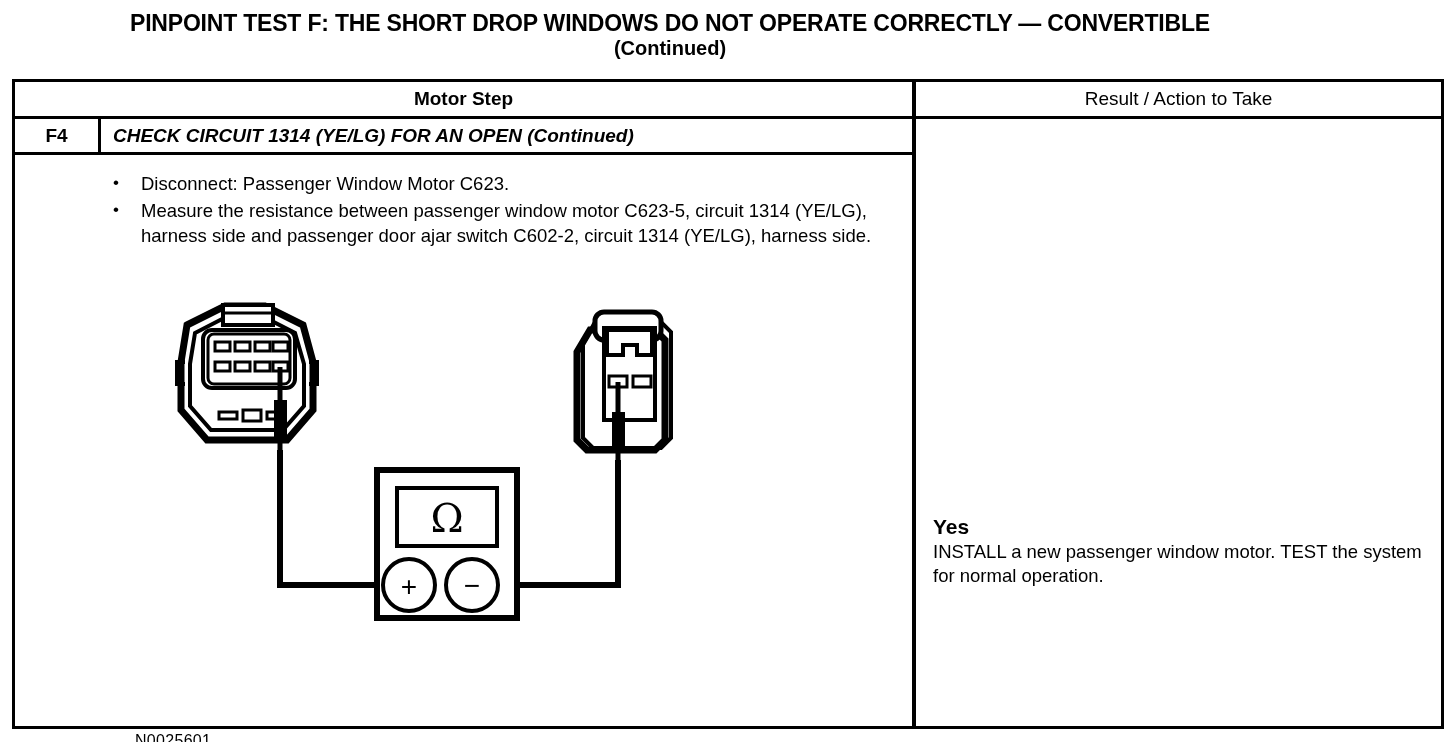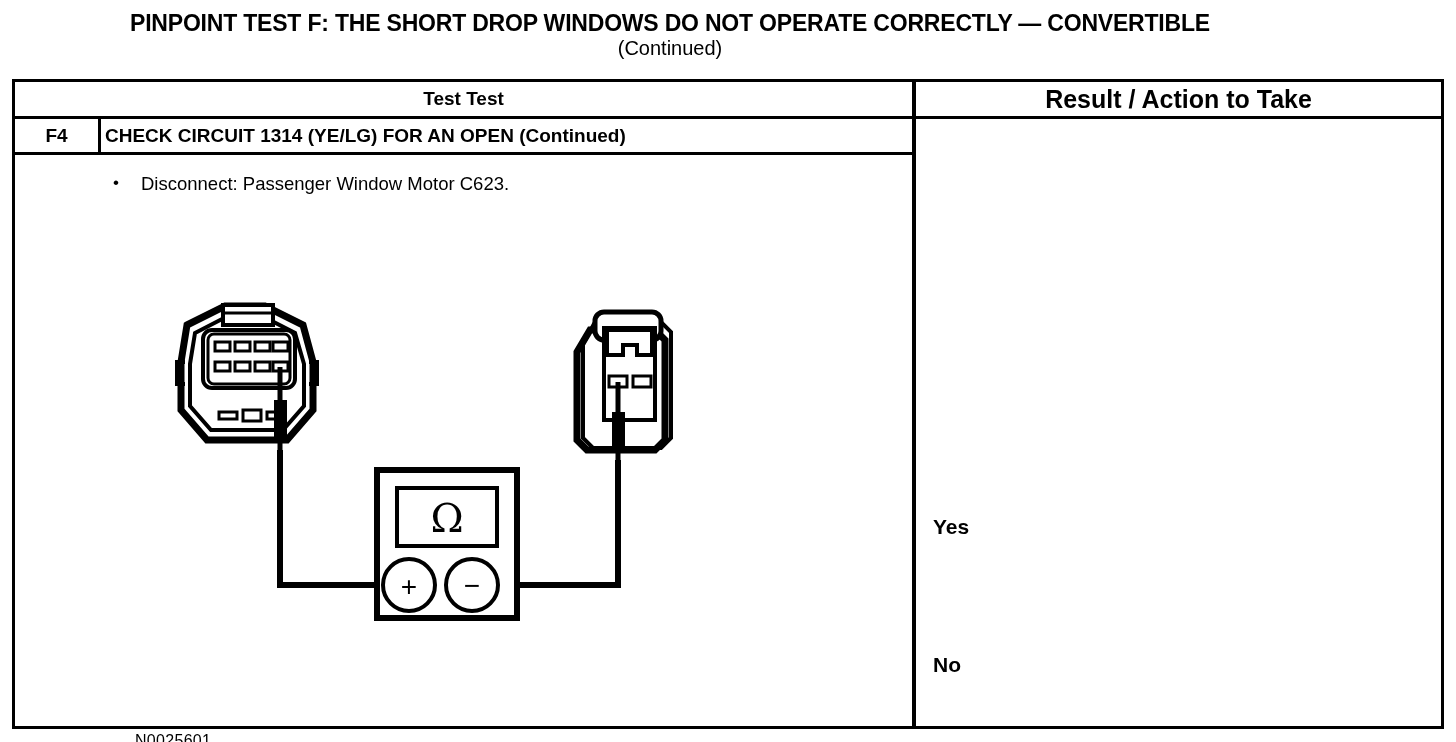--- a/index.html
+++ b/index.html
@@ -24,21 +24,21 @@
   }
   .title-line1 {
     font-size: 23px;
     font-weight: bold;
     letter-spacing: -0.2px;
     line-height: 26px;
     white-space: nowrap;
   }
   .title-line2 {
     font-size: 20px;
-    font-weight: normal;
+    font-weight: bold;
     line-height: 24px;
   }
 
   
   .table-frame {
     position: absolute;
     left: 12px; top: 79px;
     width: 1432px; height: 650px;
     border: 3px solid #000;
     background: #fff;
@@ -63,21 +63,21 @@
     left: 0; top: 0;
     width: 897px; height: 34px;
     display: flex; align-items: center; justify-content: center;
     font-size: 19px; font-weight: bold;
   }
   .hdr-result {
     position: absolute;
     left: 901px; top: 0;
     width: 525px; height: 34px;
     display: flex; align-items: center; justify-content: center;
-    font-size: 25px; font-weight: bold;
+    font-size: 19px; font-weight: normal;
   }
   .header-rule {
     position: absolute;
     left: 0; top: 34px;
     width: 897px; height: 3px;
     background: #000;
   }
   .header-rule-right {
     position: absolute;
     left: 901px; top: 34px;
@@ -102,23 +102,24 @@
     position: absolute;
     left: 83px; top: 0;
     width: 3px; height: 33px;
     background: #000;
   }
   .steptitle-cell {
     position: absolute;
     left: 86px; top: 0;
     width: 811px; height: 33px;
     display: flex; align-items: center;
-    padding-left: 4px;
+    padding-left: 12px;
     font-size: 19px; font-weight: bold;
     white-space: nowrap;
+    font-style: italic;
   }
   .stepid-rule {
     position: absolute;
     left: 0; top: 70px;
     width: 897px; height: 3px;
     background: #000;
   }
 
   
   .left-body {
@@ -187,37 +188,38 @@
 <div class="title-block">
   <div class="title-line1">PINPOINT TEST  F: THE SHORT DROP WINDOWS DO NOT OPERATE CORRECTLY — CONVERTIBLE</div>
   <div class="title-line2">(Continued)</div>
 </div>
 
 <div class="table-frame">
 
   <div class="col-divider"></div>
 
   <div class="header-row">
-    <div class="hdr-teststep">Test Test</div>
+    <div class="hdr-teststep">Motor Step</div>
     <div class="hdr-result">Result / Action to Take</div>
   </div>
   <div class="header-rule"></div>
   <div class="header-rule-right"></div>
 
   <div class="stepid-row">
     <div class="stepid-cell">F4</div>
     <div class="stepid-divider"></div>
     <div class="steptitle-cell">CHECK CIRCUIT 1314 (YE/LG) FOR AN OPEN (Continued)</div>
   </div>
   <div class="stepid-rule"></div>
 
   <div class="left-body">
 
     <div class="bullet-list">
       <div class="bullet-item">Disconnect: Passenger Window Motor C623.</div>
+      <div class="bullet-item">Measure the resistance between passenger window motor C623-5, circuit 1314 (YE/LG), harness side and passenger door ajar switch C602-2, circuit 1314 (YE/LG), harness side.</div>
     </div>
 
     <div class="figure">
       <svg width="680" height="330" viewBox="0 0 680 330" xmlns="http://www.w3.org/2000/svg">
 
         <g fill="none" stroke="#000">
 
           <path d="M 72,25 L 110,6 L 150,6 L 188,25 L 198,62 L 198,110 L 172,140 L 92,140 L 66,110 L 66,62 Z" stroke-width="7" fill="#fff"></path>
 
           <path d="M 80,33 L 113,16 L 147,16 L 180,33 L 189,64 L 189,106 L 168,130 L 96,130 L 75,106 L 75,64 Z" stroke-width="4" fill="none"></path>
@@ -289,19 +291,19 @@
       </svg>
     </div>
 
     <div class="fig-id">N0025601</div>
 
   </div>
 
   <div class="right-body">
     <div class="result-block result-yes">
       <div class="result-head">Yes</div>
+      <div class="result-text">INSTALL a new passenger window motor. TEST the system for normal operation.</div>
     </div>
     <div class="result-block result-no">
-      <div class="result-head">No</div>
     </div>
   </div>
 
 </div>
 
 </body></html>

